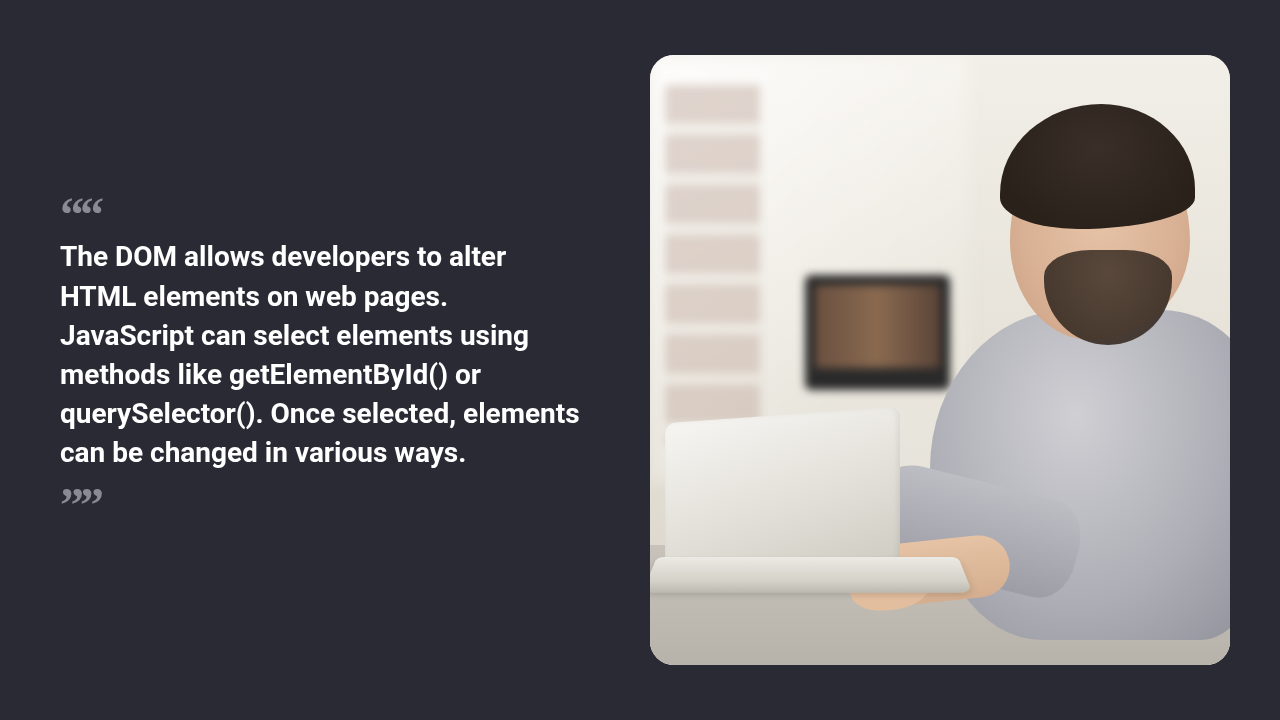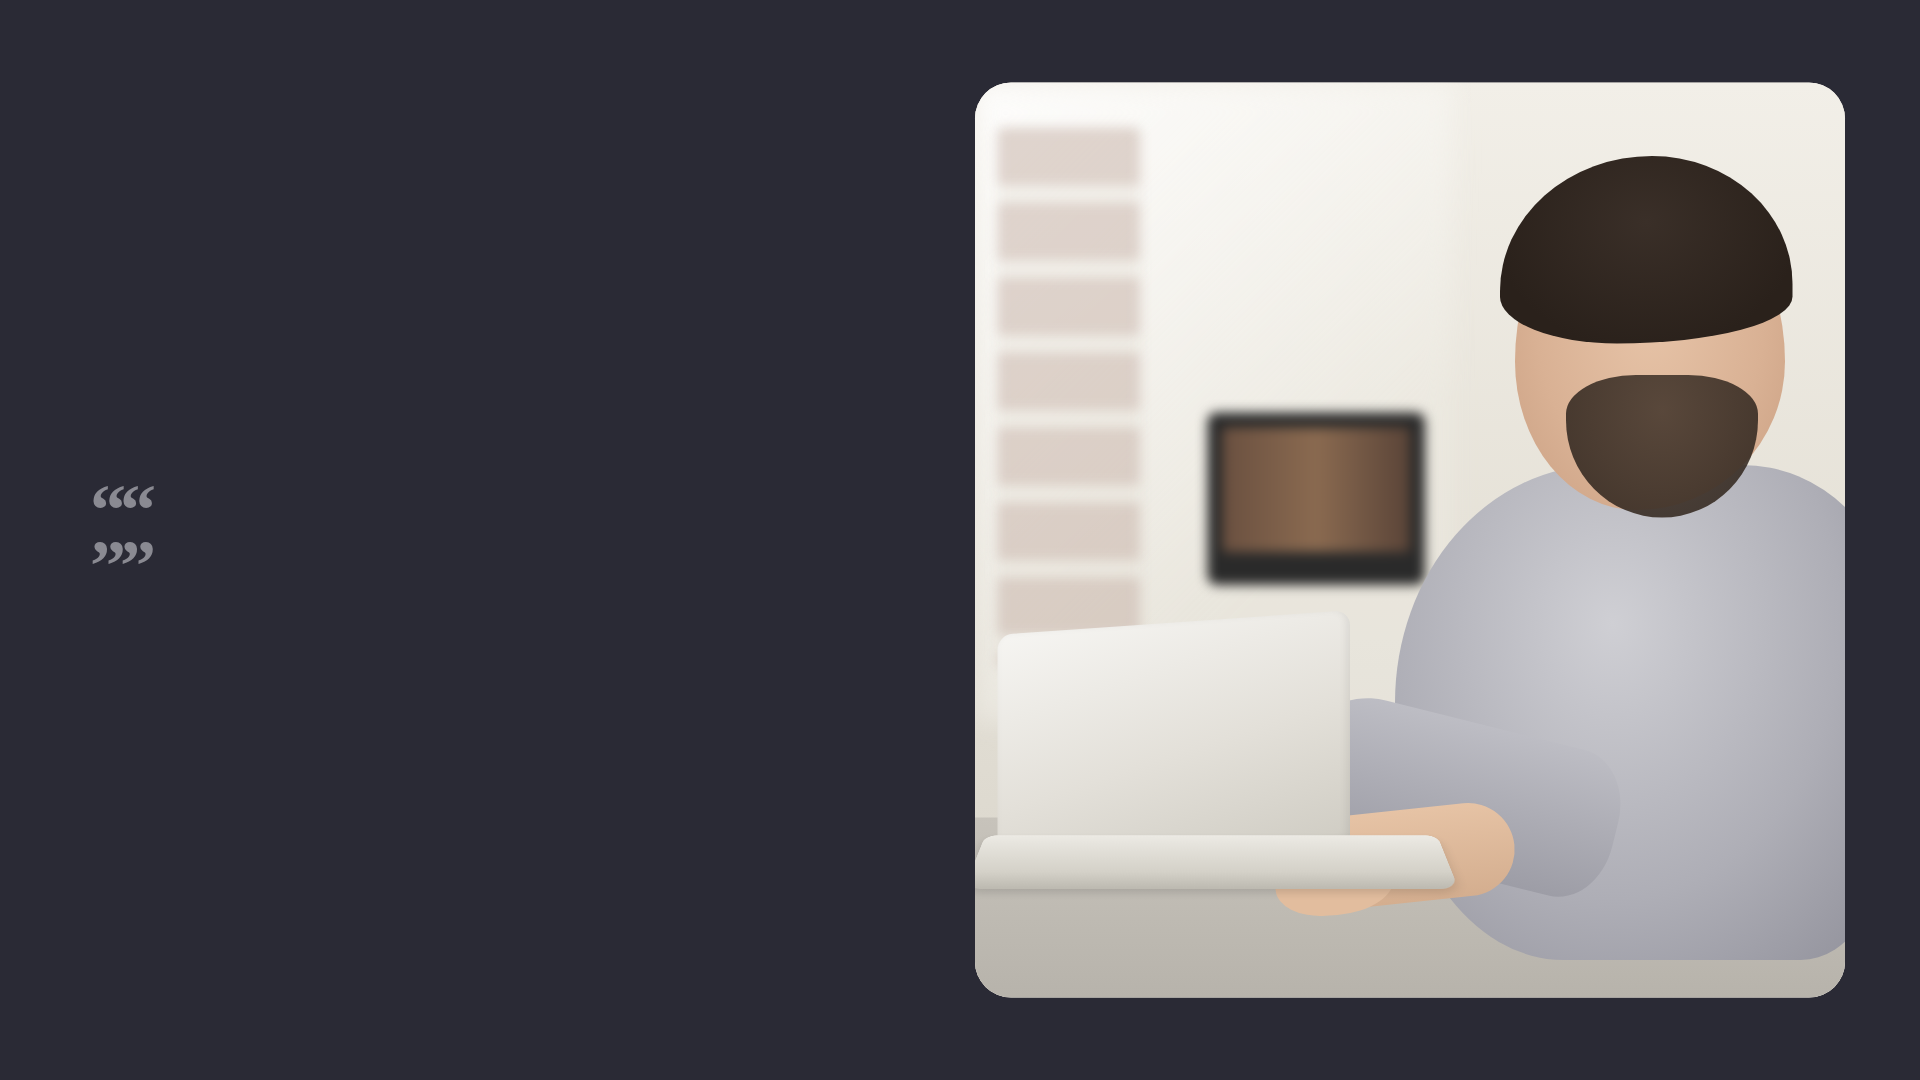--- a/index.html
+++ b/index.html
@@ -214,20 +214,21 @@
       transform: perspective(500px) rotateX(52deg);
       box-shadow: 0 4px 8px rgba(0,0,0,0.12);
     }
   </style>
 </head>
 <body>
 
 <div class="container">
   <div class="text-column">
     <div class="quote-open">““</div>
+    <p class="quote-text">The DOM allows developers to alter HTML elements on web pages. JavaScript can select elements using methods like getElementById() or querySelector(). Once selected, elements can be changed in various ways.</p>
     <div class="quote-close">””</div>
   </div>
 
   <div class="image-column" aria-label="Young man with beard wearing a gray t-shirt, typing on a silver laptop in a bright home-office with bookshelves and a monitor in the background">
     <div class="photo-scene">
       <div class="window-light"></div>
       <div class="shelf"></div>
       <div class="monitor"></div>
       <div class="desk"></div>
       <div class="person">

